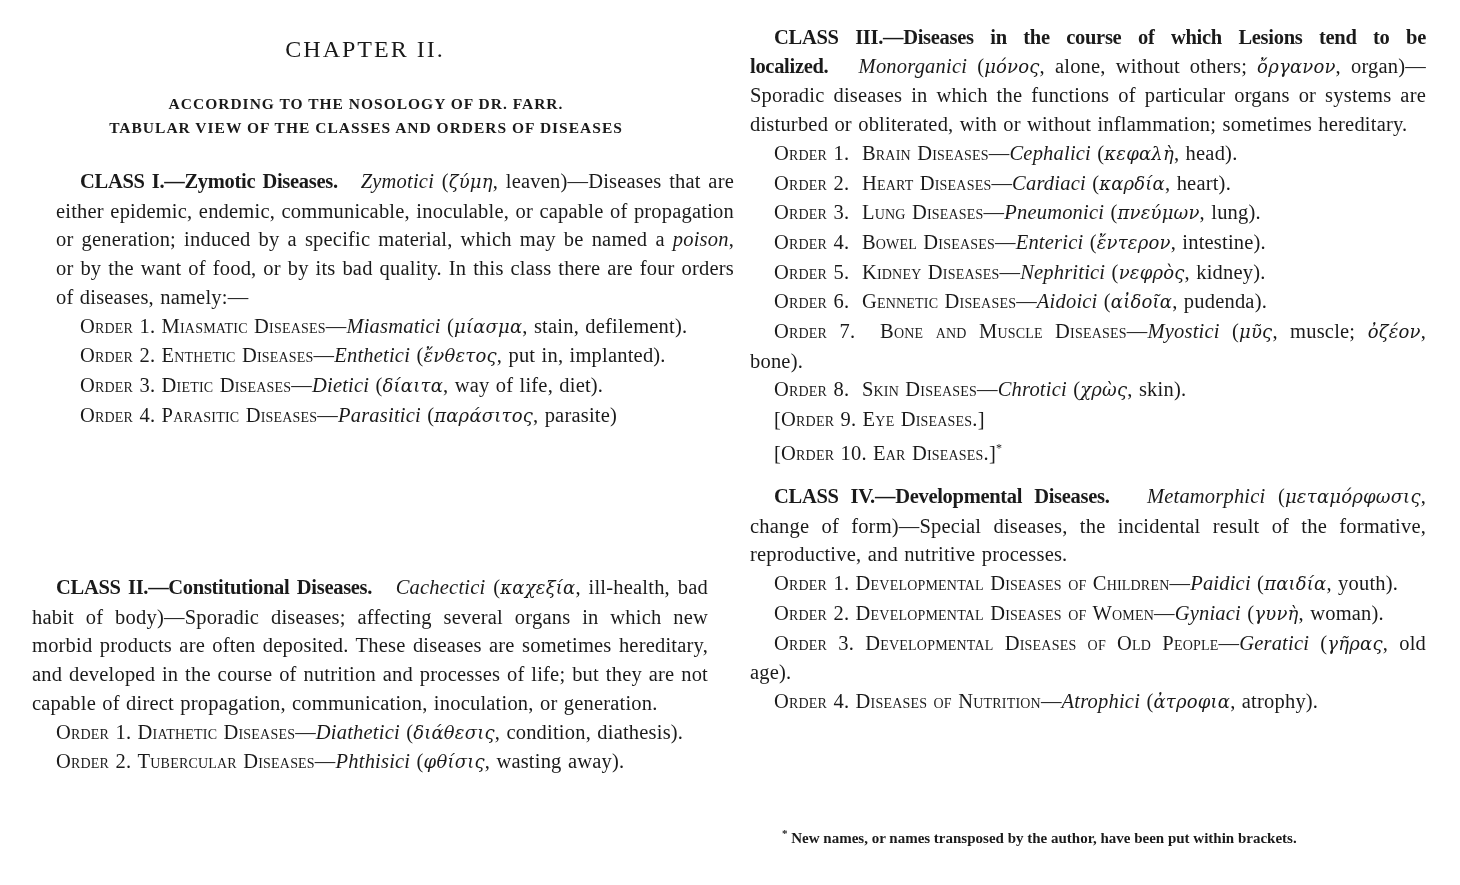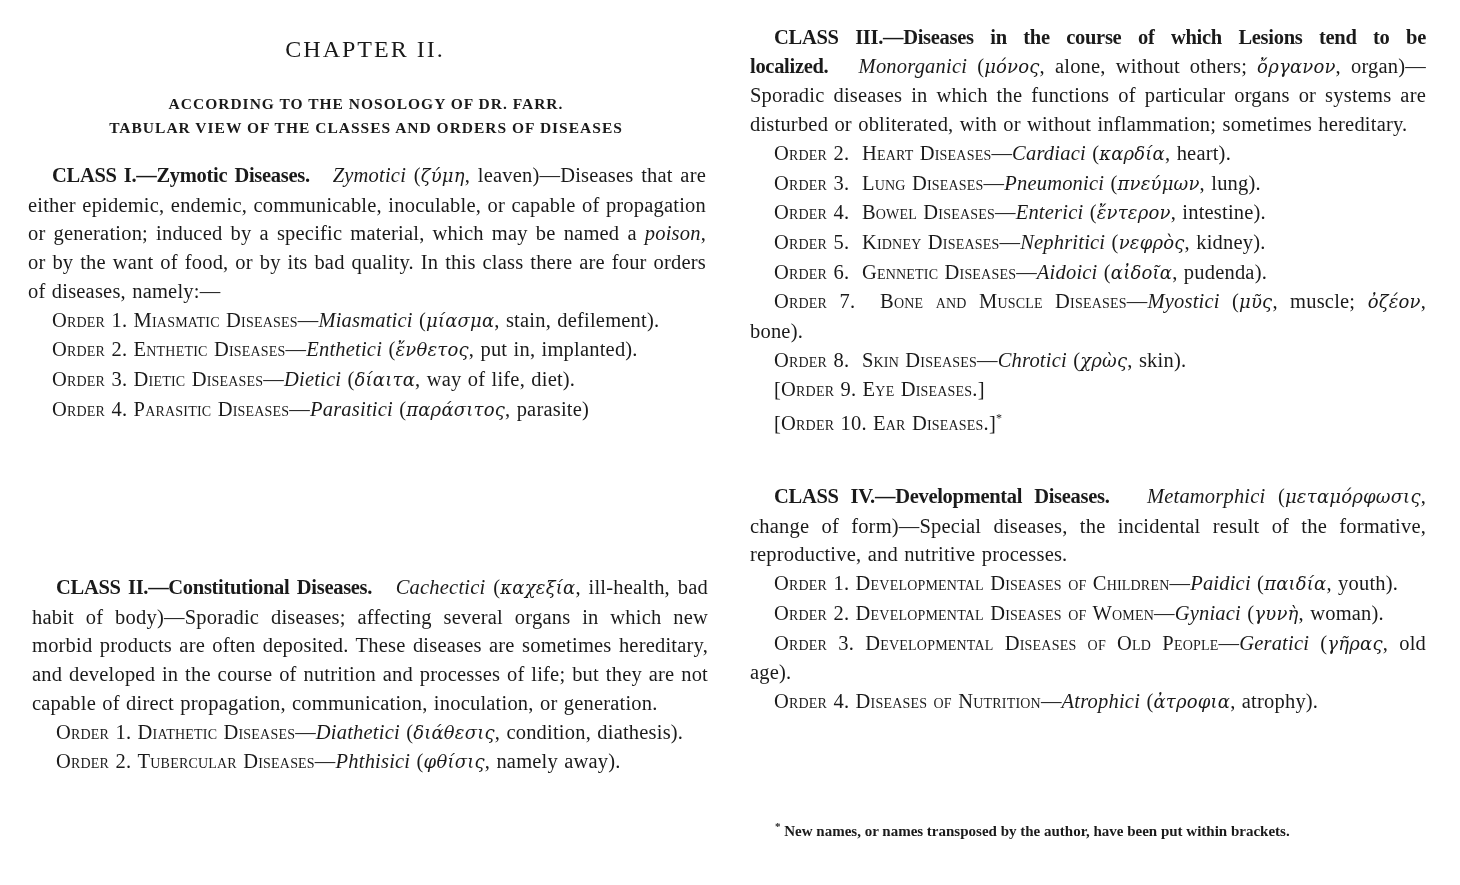--- a/index.html
+++ b/index.html
@@ -27,57 +27,58 @@
       position: absolute; left: 58px; width: 616px; top: 92px;
       text-align: center; font-size: 15.5px; line-height: 24px; font-weight: bold;
       font-family: "Liberation Serif", serif; letter-spacing: 1px; margin: 0;
     }
     .cls { font-weight: bold; font-family: "Liberation Serif", serif; letter-spacing: -0.3px; }
     .it { font-style: italic; }
     .sc { font-variant: small-caps; }
     .gk { font-family: "DejaVu Serif", serif; font-size: 18px; }
     .order { margin: 0; }
     .footnote {
-      font-size: 15px; line-height: 23px; margin: 1px; font-weight: bold;
+      font-size: 15px; line-height: 23px; margin: 8px; font-weight: bold;
       font-family: "Liberation Serif", serif; text-align: justify; text-align-last: left;
     }
     .footnote .star { font-size: 11px; vertical-align: super; }
   </style>
 </head>
 <body>
 
 <h1 class="chapter">CHAPTER II.</h1>
 <div class="subtitle">
   <div>ACCORDING TO THE NOSOLOGY OF DR. FARR.</div>
   <div>TABULAR VIEW OF THE CLASSES AND ORDERS OF DISEASES</div>
 </div>
 
 <div class="col left">
 
-  <div style="position:absolute; top:161px; width:678px;">
+  <div style="position:absolute; top:167px; width:678px;margin-left:28px;">
     <p class="p indent"><span class="cls">CLASS I.—Zymotic Diseases.</span>&nbsp;&nbsp;&nbsp;<span class="it">Zymotici</span><span> (</span><span class="gk it">ζύμη</span><span>, leaven)—Diseases that are either epidemic, endemic, communicable, inoculable, or capable of propagation or generation; induced by a specific material, which may be named a </span><span class="it">poison</span><span>, or by the want of food, or by its bad quality.  In this class there are four orders of diseases, namely:—</span></p>
     <div class="orders">
       <p class="p indent order"><span class="sc">Order 1.</span> <span class="sc">Miasmatic Diseases</span><span>—</span><span class="it">Miasmatici</span><span> (</span><span class="gk it">μίασμα</span><span>, stain, defilement).</span></p>
       <p class="p indent order"><span class="sc">Order 2.</span> <span class="sc">Enthetic Diseases</span><span>—</span><span class="it">Enthetici</span><span> (</span><span class="gk it">ἔνθετος</span><span>, put in, implanted).</span></p>
       <p class="p indent order"><span class="sc">Order 3.</span> <span class="sc">Dietic Diseases</span><span>—</span><span class="it">Dietici</span><span> (</span><span class="gk it">δίαιτα</span><span>, way of life, diet).</span></p>
       <p class="p indent order"><span class="sc">Order 4.</span> <span class="sc">Parasitic Diseases</span><span>—</span><span class="it">Parasitici</span><span> (</span><span class="gk it">παράσιτος</span><span>, parasite)</span></p>
     </div>
   </div>
 
   <div style="position:absolute; top:573px; left:4px; width:676px;">
     <p class="p indent"><span class="cls">CLASS II.—Constitutional Diseases.</span>&nbsp;&nbsp;&nbsp;<span class="it">Cachectici</span><span> (</span><span class="gk it">καχεξία</span><span>, ill-health, bad habit of body)—Sporadic diseases; affecting several organs in which new morbid products are often deposited.  These diseases are sometimes hereditary, and developed in the course of nutrition and processes of life; but they are not capable of direct propagation, communication, inoculation, or generation.</span></p>
     <p class="p indent order"><span class="sc">Order 1.</span> <span class="sc">Diathetic Diseases</span><span>—</span><span class="it">Diathetici</span><span> (</span><span class="gk it">διάθεσις</span><span>, condition, diathesis).</span></p>
-    <p class="p indent order"><span class="sc">Order 2.</span> <span class="sc">Tubercular Diseases</span><span>—</span><span class="it">Phthisici</span><span> (</span><span class="gk it">φθίσις</span><span>, namely away).</span></p>
+    <p class="p indent order"><span class="sc">Order 2.</span> <span class="sc">Tubercular Diseases</span><span>—</span><span class="it">Phthisici</span><span> (</span><span class="gk it">φθίσις</span><span>, wasting away).</span></p>
   </div>
 </div>
 
 <div class="col right">
 
   <div style="position:absolute; top:23px; width:676px;">
     <p class="p indent"><span class="cls">CLASS III.—Diseases in the course of which Lesions tend to be localized.</span>&nbsp;&nbsp;&nbsp;<span class="it">Monorganici</span><span> (</span><span class="gk it">μόνος</span><span>, alone, without others; </span><span class="gk it">ὄργανον</span><span>, organ)—Sporadic diseases in which the functions of particular organs or systems are disturbed or obliterated, with or without inflammation; sometimes hereditary.</span></p>
+    <p class="p indent order"><span class="sc">Order 1.</span>&nbsp; <span class="sc">Brain Diseases</span><span>—</span><span class="it">Cephalici</span><span> (</span><span class="gk it">κεφαλὴ</span><span>, head).</span></p>
     <p class="p indent order"><span class="sc">Order 2.</span>&nbsp; <span class="sc">Heart Diseases</span><span>—</span><span class="it">Cardiaci</span><span> (</span><span class="gk it">καρδία</span><span>, heart).</span></p>
     <p class="p indent order"><span class="sc">Order 3.</span>&nbsp; <span class="sc">Lung Diseases</span><span>—</span><span class="it">Pneumonici</span><span> (</span><span class="gk it">πνεύμων</span><span>, lung).</span></p>
     <p class="p indent order"><span class="sc">Order 4.</span>&nbsp; <span class="sc">Bowel Diseases</span><span>—</span><span class="it">Enterici</span><span> (</span><span class="gk it">ἔντερον</span><span>, intestine).</span></p>
     <p class="p indent order"><span class="sc">Order 5.</span>&nbsp; <span class="sc">Kidney Diseases</span><span>—</span><span class="it">Nephritici</span><span> (</span><span class="gk it">νεφρὸς</span><span>, kidney).</span></p>
     <p class="p indent order"><span class="sc">Order 6.</span>&nbsp; <span class="sc">Gennetic Diseases</span><span>—</span><span class="it">Aidoici</span><span> (</span><span class="gk it">αἰδοῖα</span><span>, pudenda).</span></p>
     <p class="p indent order"><span class="sc">Order 7.</span>&nbsp; <span class="sc">Bone and Muscle Diseases</span><span>—</span><span class="it">Myostici</span><span> (</span><span class="gk it">μῦς</span><span>, muscle; </span><span class="gk it">ὀζέον</span><span>, bone).</span></p>
     <p class="p indent order"><span class="sc">Order 8.</span>&nbsp; <span class="sc">Skin Diseases</span><span>—</span><span class="it">Chrotici</span><span> (</span><span class="gk it">χρὼς</span><span>, skin).</span></p>
     <p class="p indent order sc"><span>[Order 9.  Eye Diseases.]</span></p>
     <p class="p indent order sc"><span>[Order 10.  Ear Diseases.]</span><sup style="font-size:12px;">*</sup></p>
   </div>

